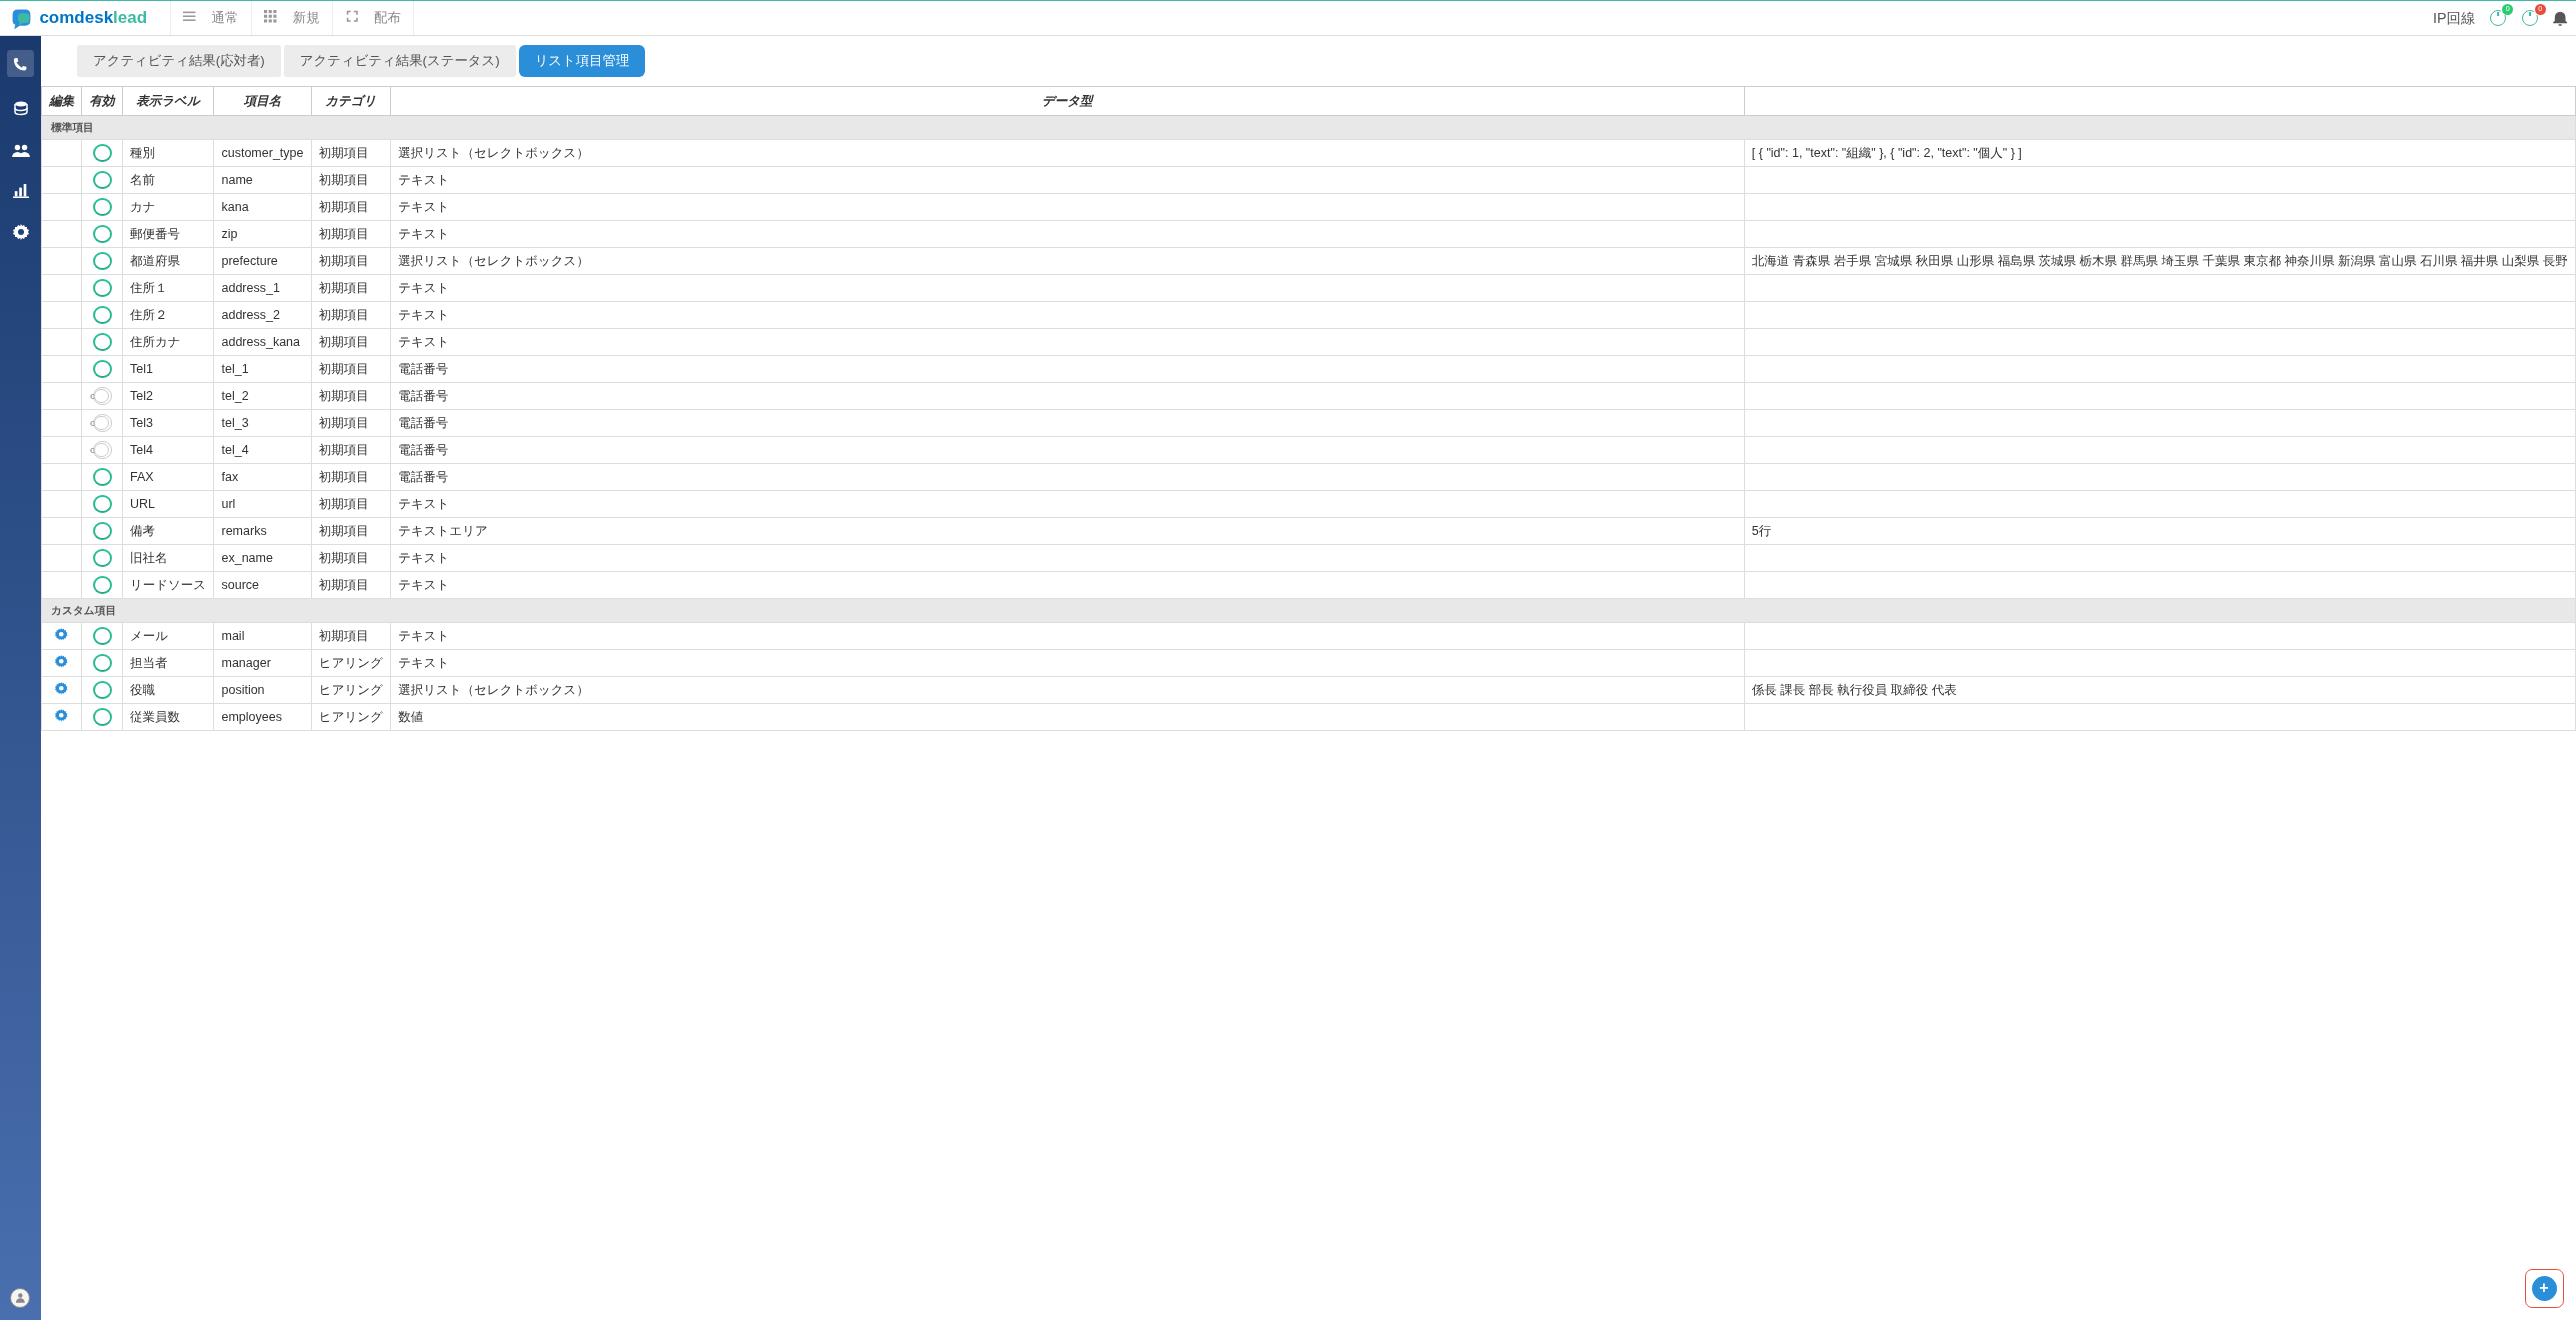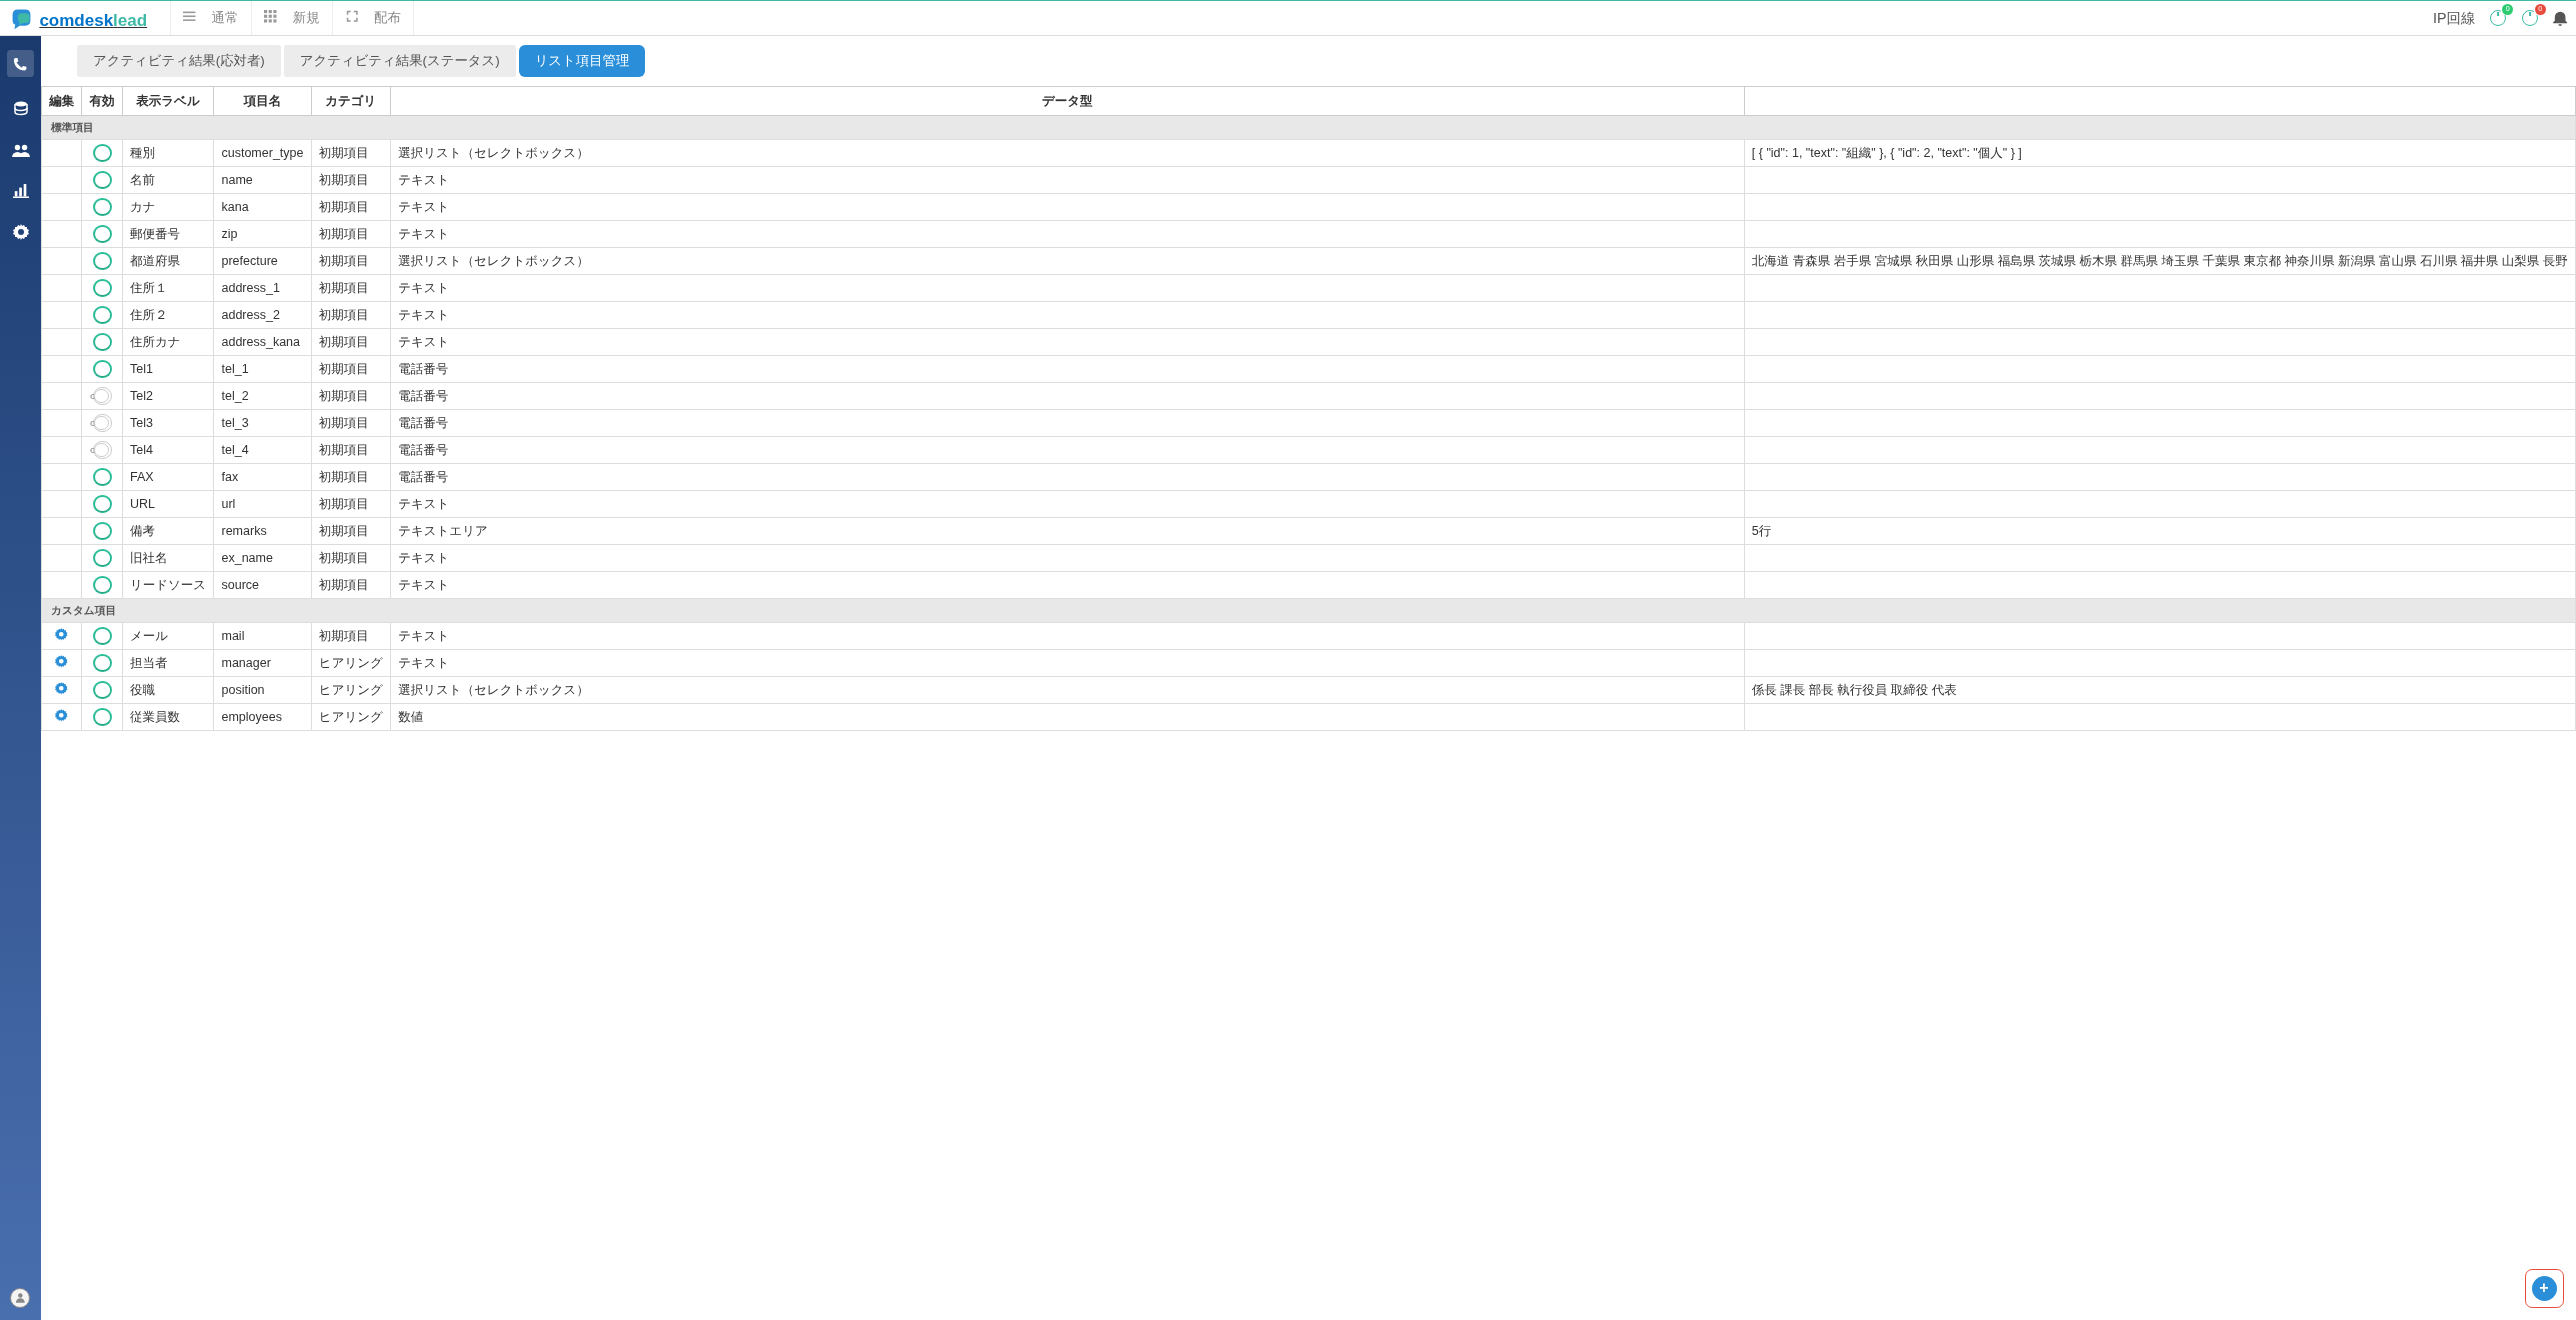--- a/index.html
+++ b/index.html
@@ -1,21 +1,21 @@
 <!DOCTYPE html>
 <html style="font-size:14.3px"><head>
 <meta charset="utf-8">
 <style>
 * { margin: 0; padding: 0; box-sizing: border-box; }
 body { font-family: -apple-system, BlinkMacSystemFont, "Segoe UI", Helvetica, Arial, sans-serif; font-size: 12.5px; color: #333; background: #fff; overflow-x: hidden; }
 .app { display: flex; flex-direction: column; height: 100vh; width: 100vw; }
 
 
 .topbar { display: flex; align-items: center; height: 36px; border-bottom: 0.9px solid #ddd; padding: 0 9px; background: #fff; position: relative; border-top: 1.8px solid #3db9a6; }
-.logo { display: flex; align-items: flex-end; gap: 5.4px; margin-right: 22.4px; text-decoration: underline; }
+.logo { display: flex; align-items: center; gap: 5.4px; margin-right: 22.4px; }
 .logo-icon { width: 25px; height: 25px; position: relative; }
 .logo-text { font-size: 17px; font-weight: 700; color: #0074c8; }
 .logo-text .lead { color: #3db9a6; font-weight: 600; }
 .topnav { display: flex; gap: 0; }
 .topnav-item { display: flex; align-items: center; gap: 16px; padding: 0 12.5px; height: 34px; color: #888; cursor: pointer; font-size: 13.4px; border-left: 0.9px solid #eee; }
 .topnav-item:last-child { border-right: 0.9px solid #eee; }
 .top-right { margin-left: auto; display: flex; align-items: center; gap: 12.5px; }
 .ip-line { font-size: 14.3px; color: #555; }
 .stat-icon { position: relative; display: inline-flex; align-items: center; justify-content: center; width: 20px; height: 20px; }
 .stat-icon .ring { width: 16px; height: 16px; border: 1.8px solid #3db9a6; border-radius: 50%; position: relative; }
@@ -33,21 +33,21 @@
 .side-icon.active { background: rgba(255,255,255,0.18); border-radius: 3.6px; width: 27px; height: 27px; }
 
 
 .content { flex: 1; display: flex; flex-direction: column; min-width: 0; position: relative; }
 .tabs { display: flex; gap: 3px; padding: 9px 36px; }
 .tab { padding: 7.2px 16px; border-radius: 2.7px; background: #ececec; color: #555; cursor: pointer; font-size: 13.4px; }
 .tab.active { background: #2a8fd8; color: #fff; border-radius: 6px; }
 
 .table-wrap { flex: 1; overflow: auto; border-top: 0.9px solid #ccc; }
 table { border-collapse: collapse; width: 100%; min-width: 1344px; }
-th { background: #fff; border: 0.9px solid #ccc; border-top: none; padding: 5.4px 7.2px; font-weight: 600; font-size: 12.5px; white-space: nowrap; text-align: center; }
+th { background: #fff; border: 0.9px solid #ccc; border-top: none; padding: 5.4px 7.2px; font-weight: 600; font-size: 12.5px; white-space: nowrap; text-align: center; font-style: italic; }
 th.wide { min-width: 179px; }
 th:nth-child(6) { width: 60%; }
 td { border: 0.9px solid #ddd; padding: 4.5px 7.2px; font-size: 12.5px; white-space: nowrap; vertical-align: middle; }
 .section-row td { background: #e8e8e8; font-size: 10.7px; font-weight: 600; color: #555; padding: 4.5px 9px; }
 .col-edit { width: 38px; text-align: center; }
 .col-enable { width: 45px; text-align: center; padding: 2.7px 3.6px; }
 
 
 .toggle { display: inline-flex; align-items: center; width: 19px; height: 18px; border-radius: 9px; position: relative; cursor: pointer; font-size: 8px; font-weight: 700; color: #fff; }
 .toggle.on { background: #2cc09a; justify-content: flex-start; padding-left: 5.4px; }

